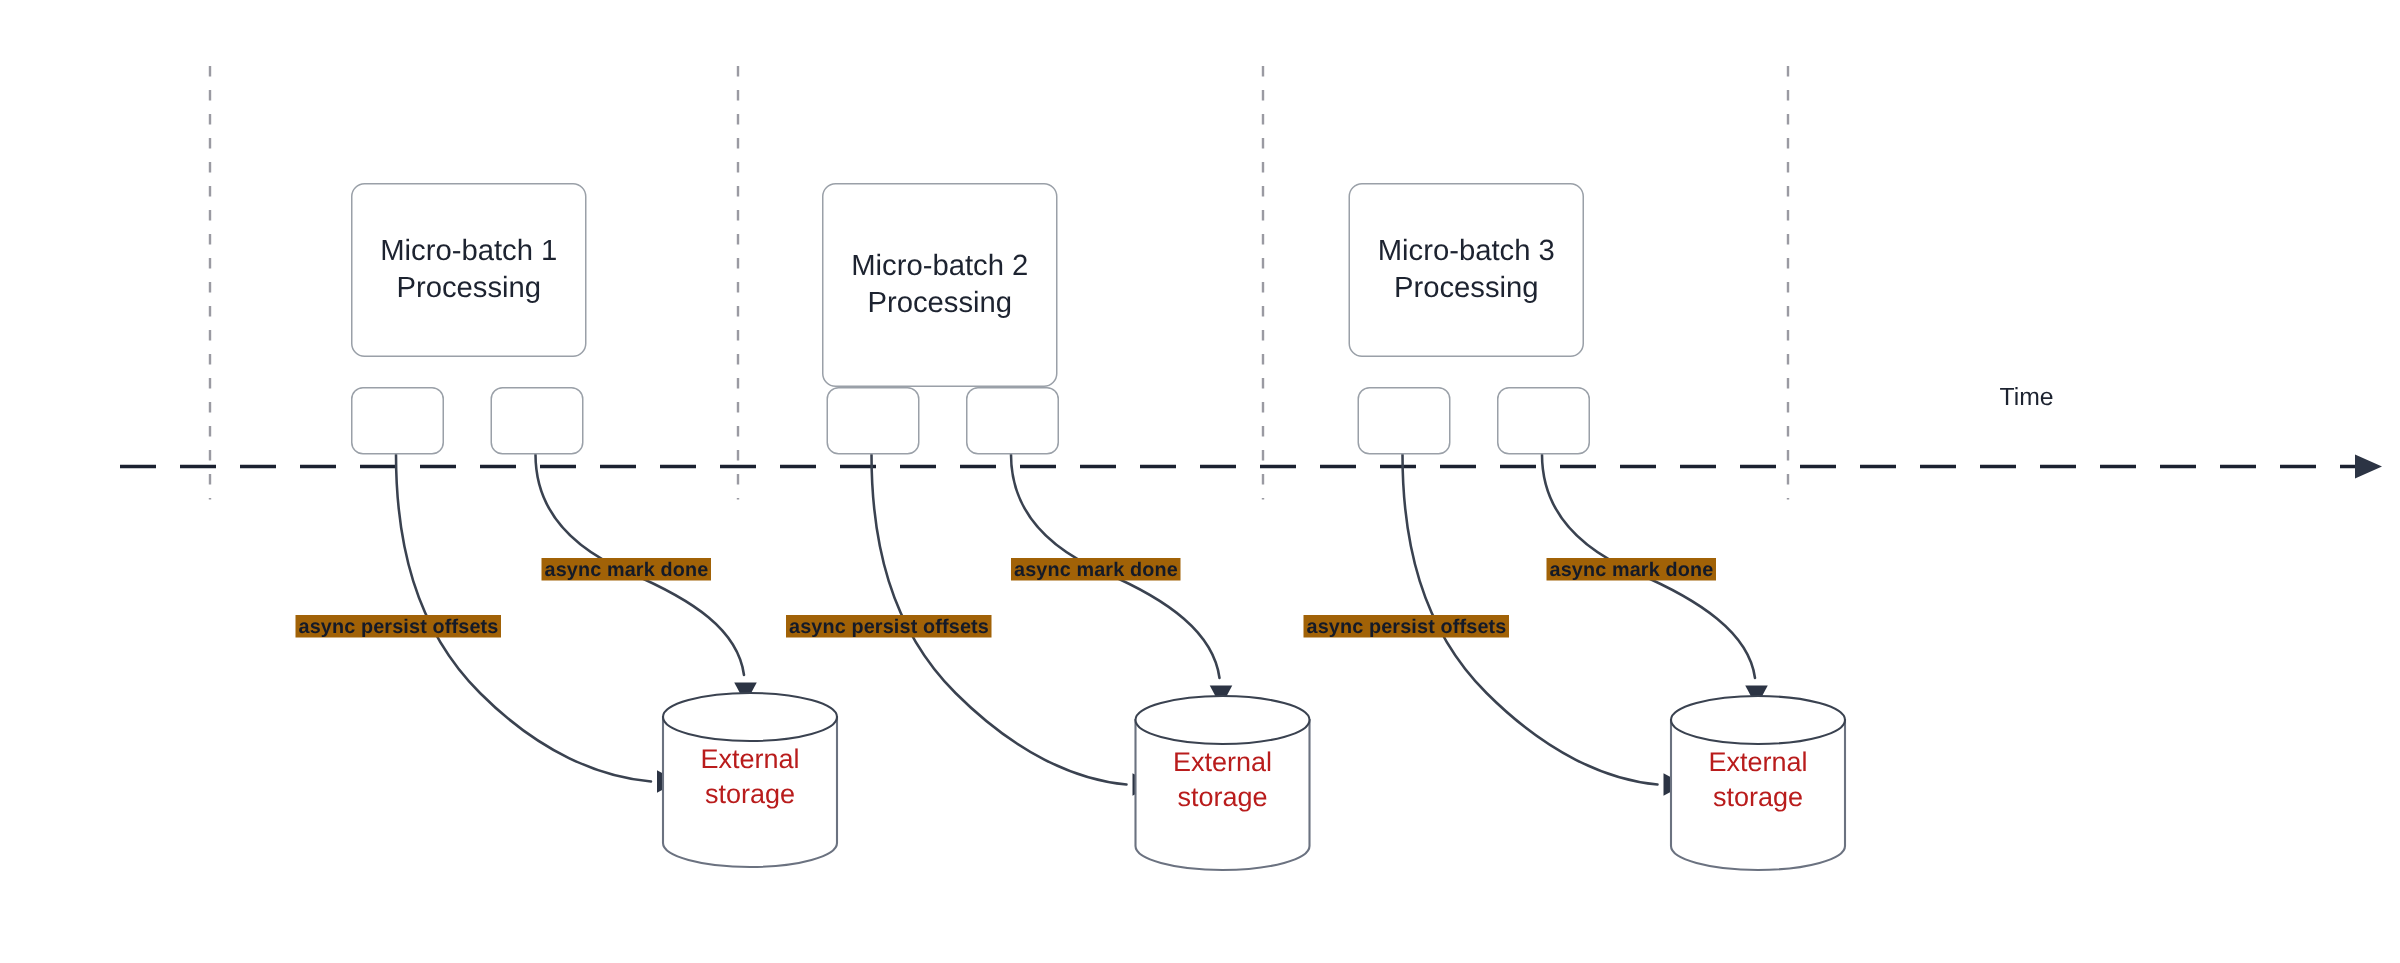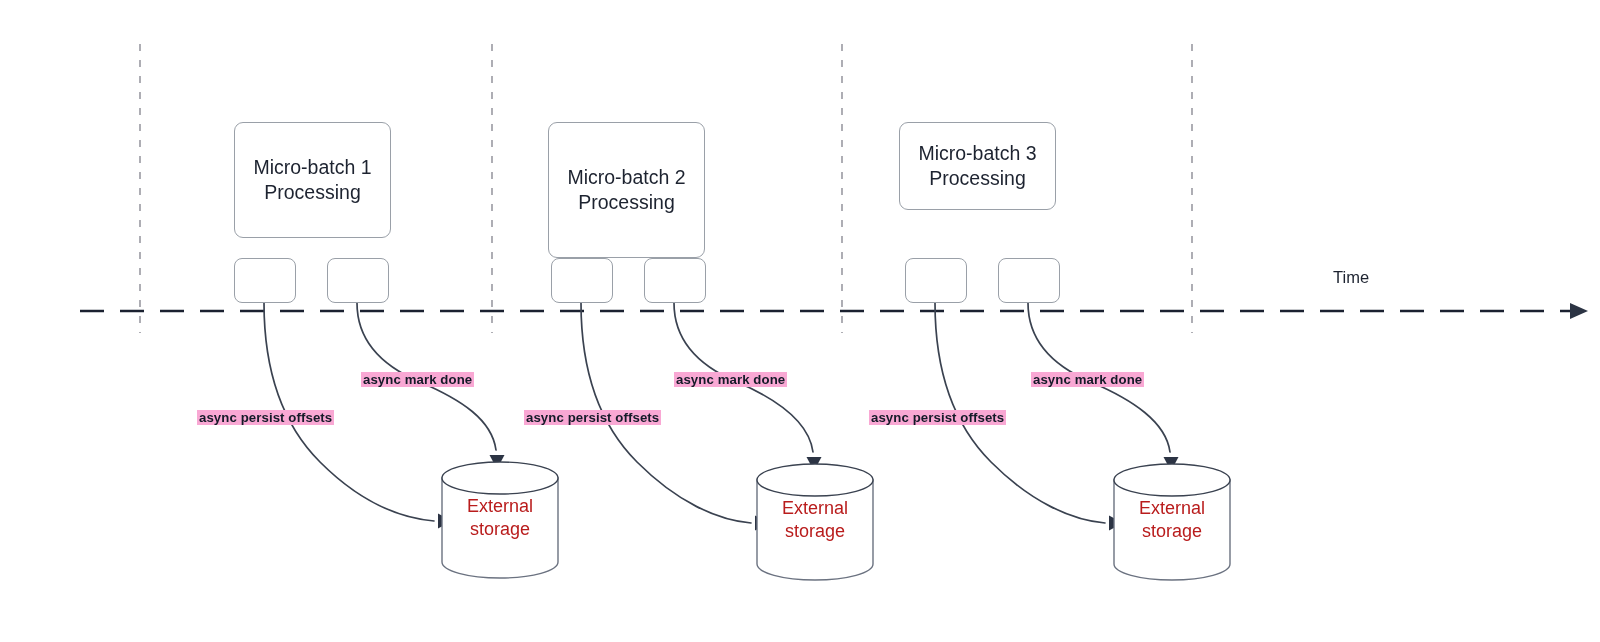--- a/index.html
+++ b/index.html
@@ -49,31 +49,30 @@
     border-radius: 8px;
     background: #ffffff;
   }
   .edge-label {
     position: absolute;
     font-size: 13.2px;
     font-weight: bold;
     color: #141a28;
     white-space: nowrap;
     letter-spacing: 0.1px;
-    background: #f9a8d4;
+    background: #a16207;
     padding: 0 2px;
     font-family: "Liberation Sans", sans-serif;
   }
   .time-label {
     position: absolute;
     font-size: 16.5px;
     color: #1d2330;
     white-space: nowrap;
     font-family: "Liberation Sans", sans-serif;
-    margin-top: 12px;
   }
   .store-label {
     position: absolute;
     font-size: 18px;
     color: #b91c1c;
     text-align: center;
     line-height: 1.30;
     white-space: pre-line;
     font-family: "Liberation Sans", sans-serif;
     pointer-events: none;
@@ -129,21 +128,21 @@
       <div class="node-box" style="left: 548px; top: 122px; width: 157px; height: 136px;">
         <span class="lbl">Micro-batch 2
 Processing</span>
       </div>
       <div class="edge-label" style="left: 524px; top: 410px;">async persist offsets</div>
       <div class="edge-label" style="left: 674px; top: 372px;">async mark done</div>
       <div class="store-label" style="left: 1092px; top: 497px; width: 160px;">External
 storage</div>
       <div class="mini-box" style="left: 905px; top: 258px; width: 62px; height: 45px;"></div>
       <div class="mini-box" style="left: 998px; top: 258px; width: 62px; height: 45px;"></div>
-      <div class="node-box" style="left: 899px; top: 122px; width: 157px; height: 88px;">
+      <div class="node-box" style="left: 899px; top: 122px; width: 157px; height: 116px;">
         <span class="lbl">Micro-batch 3
 Processing</span>
       </div>
       <div class="edge-label" style="left: 869px; top: 410px;">async persist offsets</div>
       <div class="edge-label" style="left: 1031px; top: 372px;">async mark done</div>
     </div>
 
   <div class="time-label" id="time-label" style="left: 1333px; top: 256px;">Time</div>
 
 </div>

